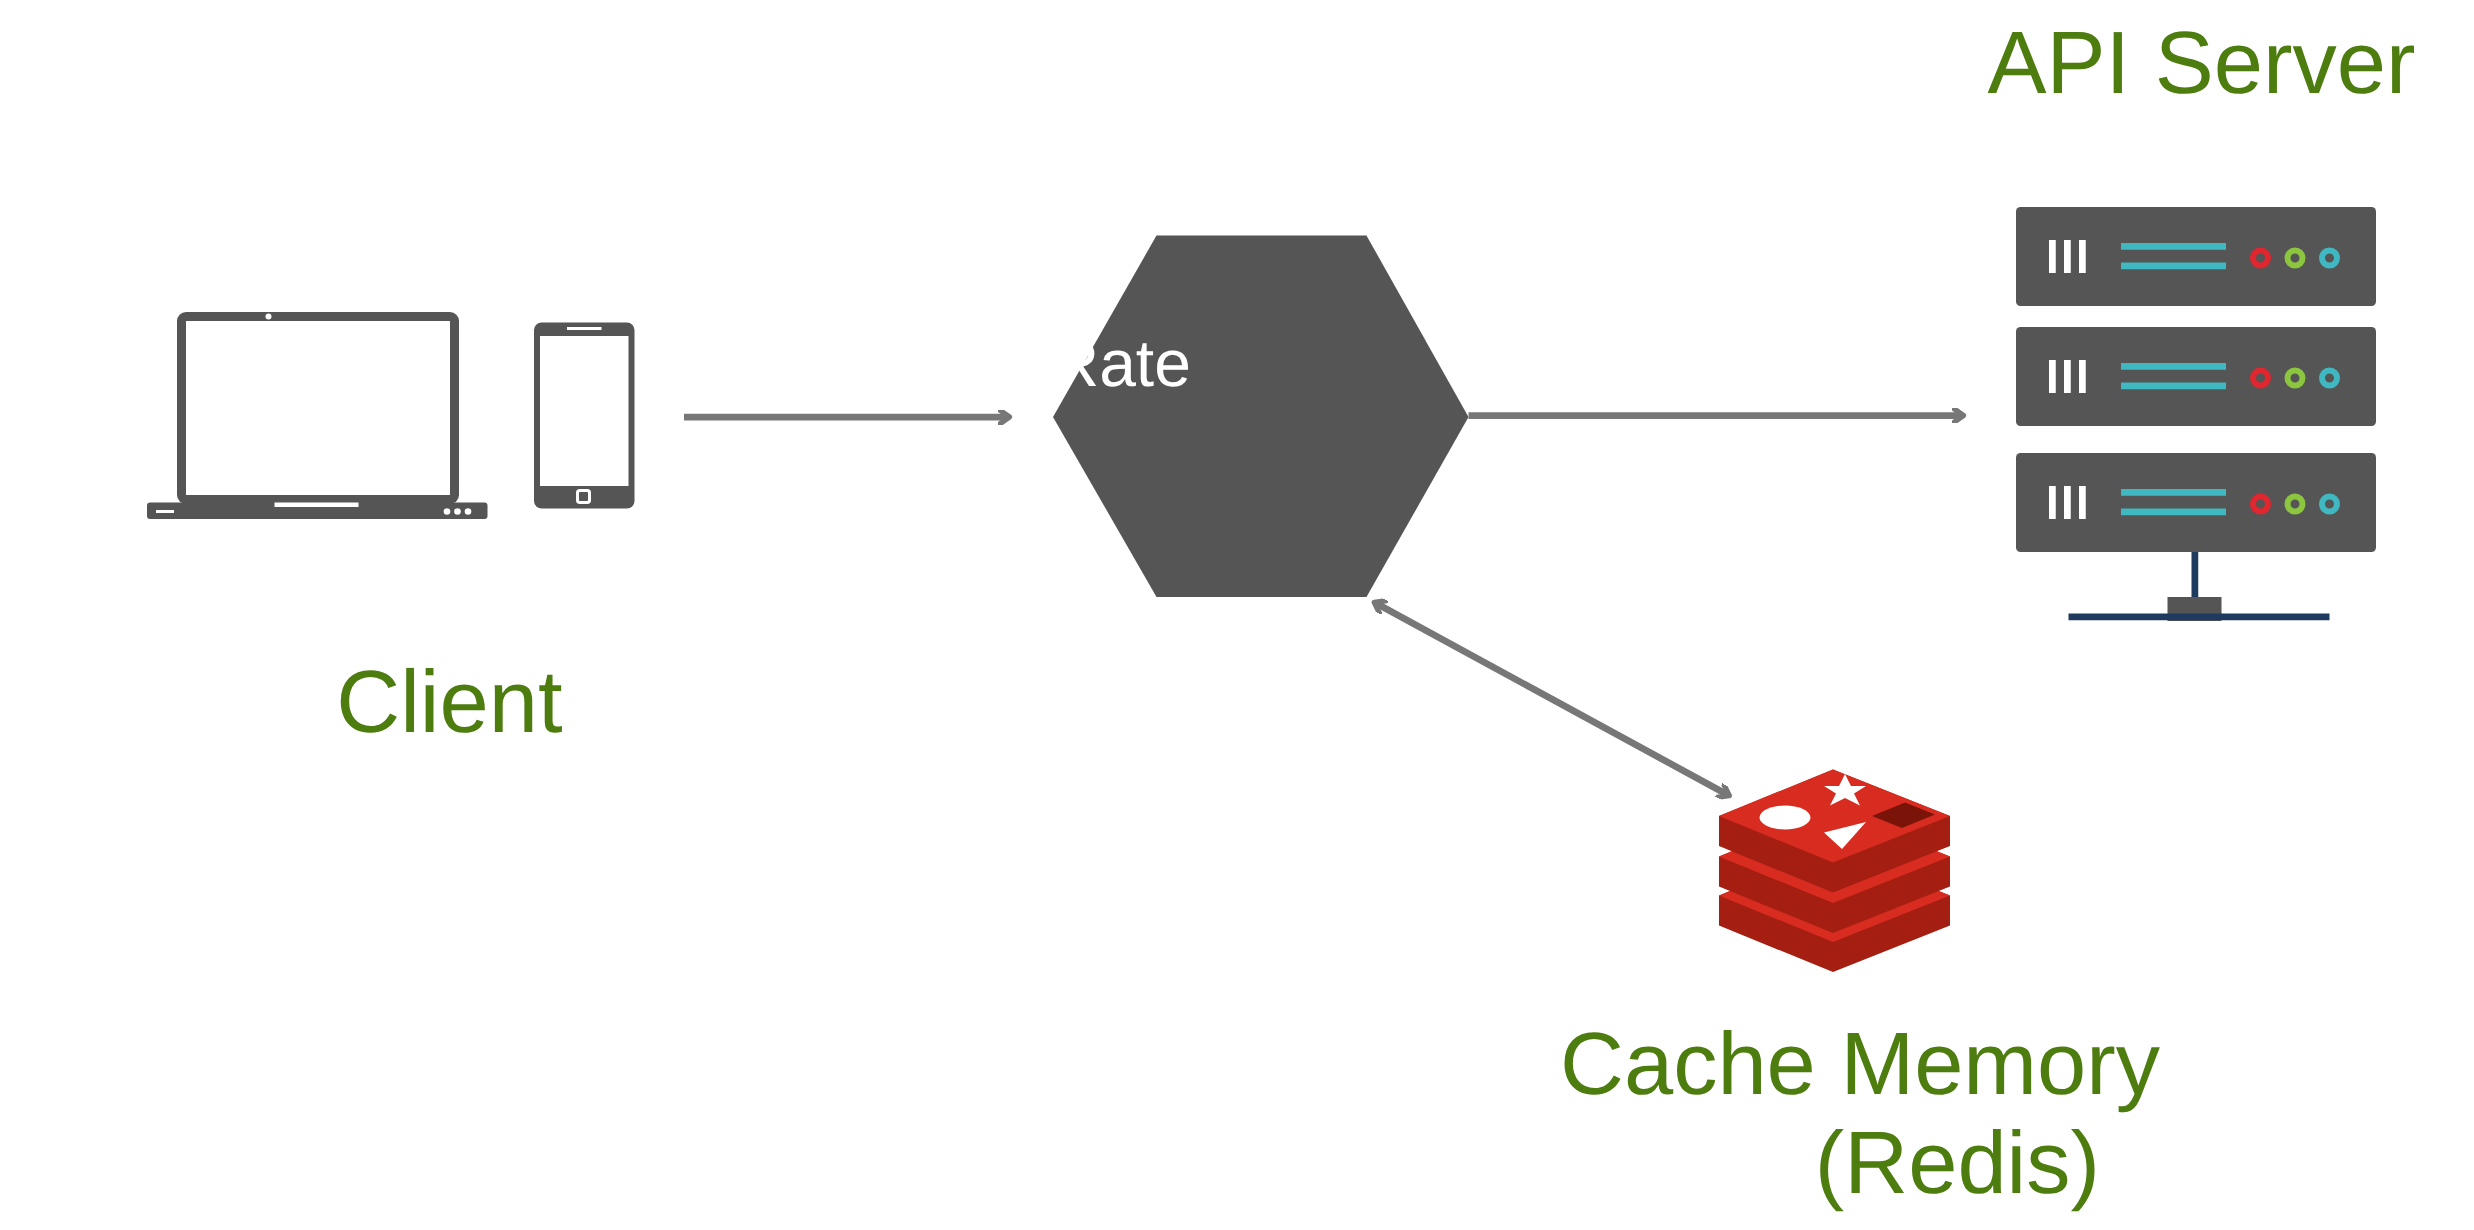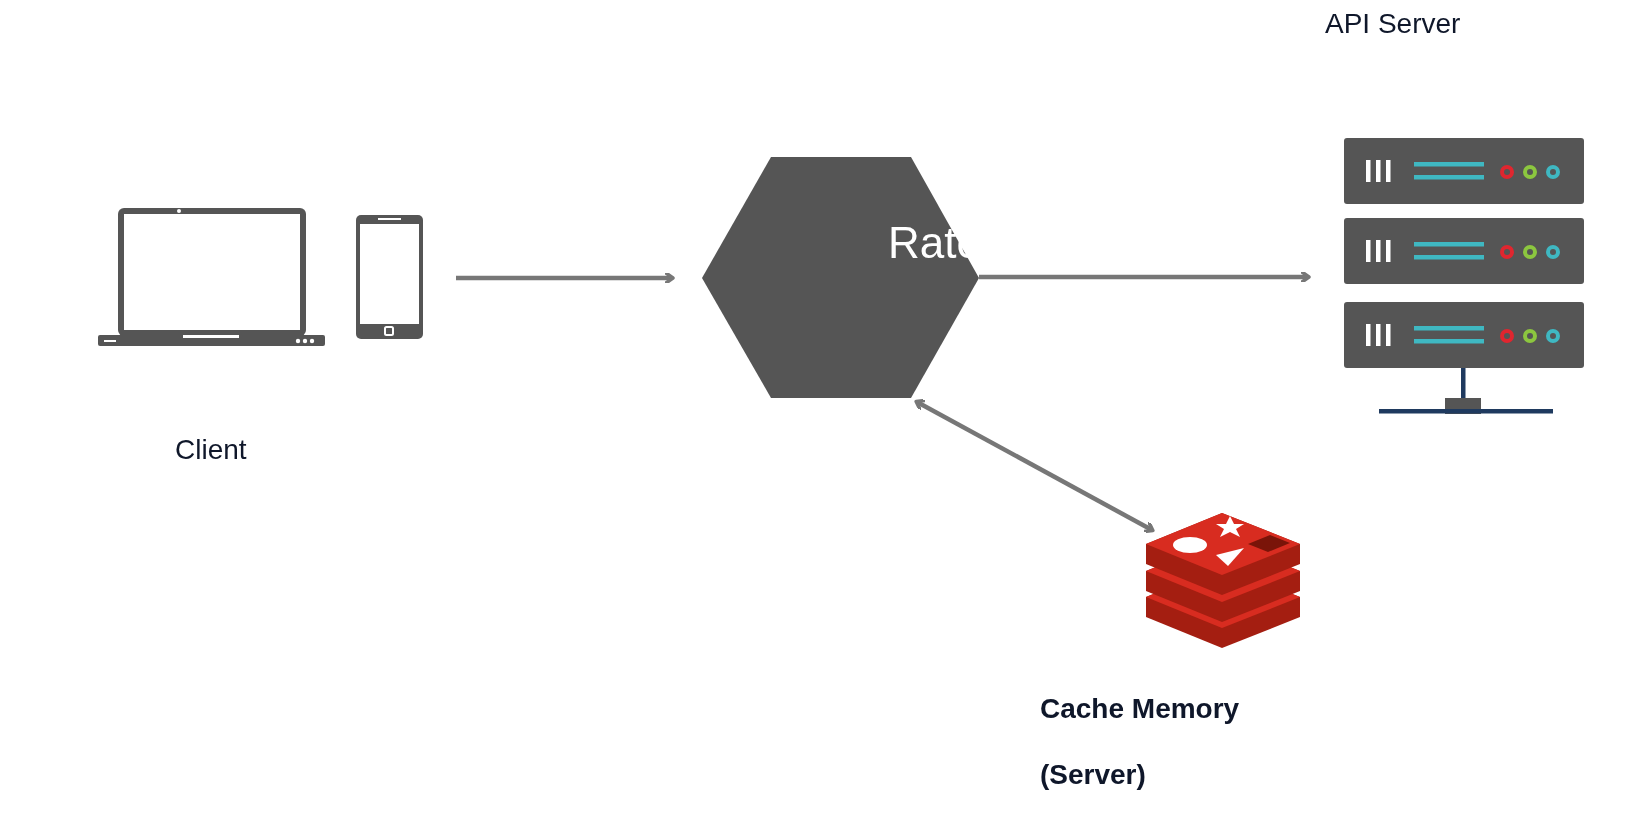--- a/index.html
+++ b/index.html
@@ -1,19 +1,19 @@
 <!DOCTYPE html>
 <html><head>
   <meta charset="utf-8">
   <style>
     html, body { margin: 0; padding: 0; background: #ffffff; }
     body { width: 1649px; height: 820px; position: relative; overflow: hidden; font-family: "Liberation Sans", "DejaVu Sans", sans-serif; }
-    .label { position: absolute; color: #0f172a; font-size: 28px; text-align: left; white-space: nowrap; }
+    .label { position: absolute; color: #4d7c0f; font-size: 59px; text-align: right; white-space: nowrap; }
     #diagram { position: absolute; left: 0; top: 0; }
-    .hex-text { position: absolute; color: #ffffff; font-size: 44px; text-align: right; width: 280px; line-height: 66px; }
+    .hex-text { position: absolute; color: #ffffff; font-size: 44px; text-align: left; width: 280px; line-height: 66px; }
   </style>
 </head>
 <body>
 
 <svg id="diagram" width="1649" height="820" viewBox="0 0 1649 820" xmlns="http://www.w3.org/2000/svg">
   <defs>
     <marker id="arrowhead" markerWidth="10" markerHeight="10" refX="7" refY="5" orient="auto" markerUnits="userSpaceOnUse">
       <path d="M1,0 L8,5 L1,10" fill="none" stroke="#777777" stroke-width="3.5" stroke-linecap="round" stroke-linejoin="round"></path>
     </marker>
     <marker id="arrowhead-start" markerWidth="10" markerHeight="10" refX="3" refY="5" orient="auto" markerUnits="userSpaceOnUse">
@@ -109,16 +109,16 @@
 </svg>
 
 <div class="label" style="left:175px; top:434px; width:200px;">Client</div>
 
 <div class="hex-text" style="left:701px; top:210px;">
   <div>Rate</div>
 </div>
 
 <div class="label" style="left:1325px; top:8px; width:280px;">API Server</div>
 
-<div class="label" style="left:1040px; top:676px; width:360px; line-height:66px;font-weight:bold;">
+<div class="label" style="left:1040px; top:676px; width:360px; line-height:66px;">
   <div>Cache Memory</div>
-  <div>(Server)</div>
+  <div>(Redis)</div>
 </div>
 
 </body></html>

